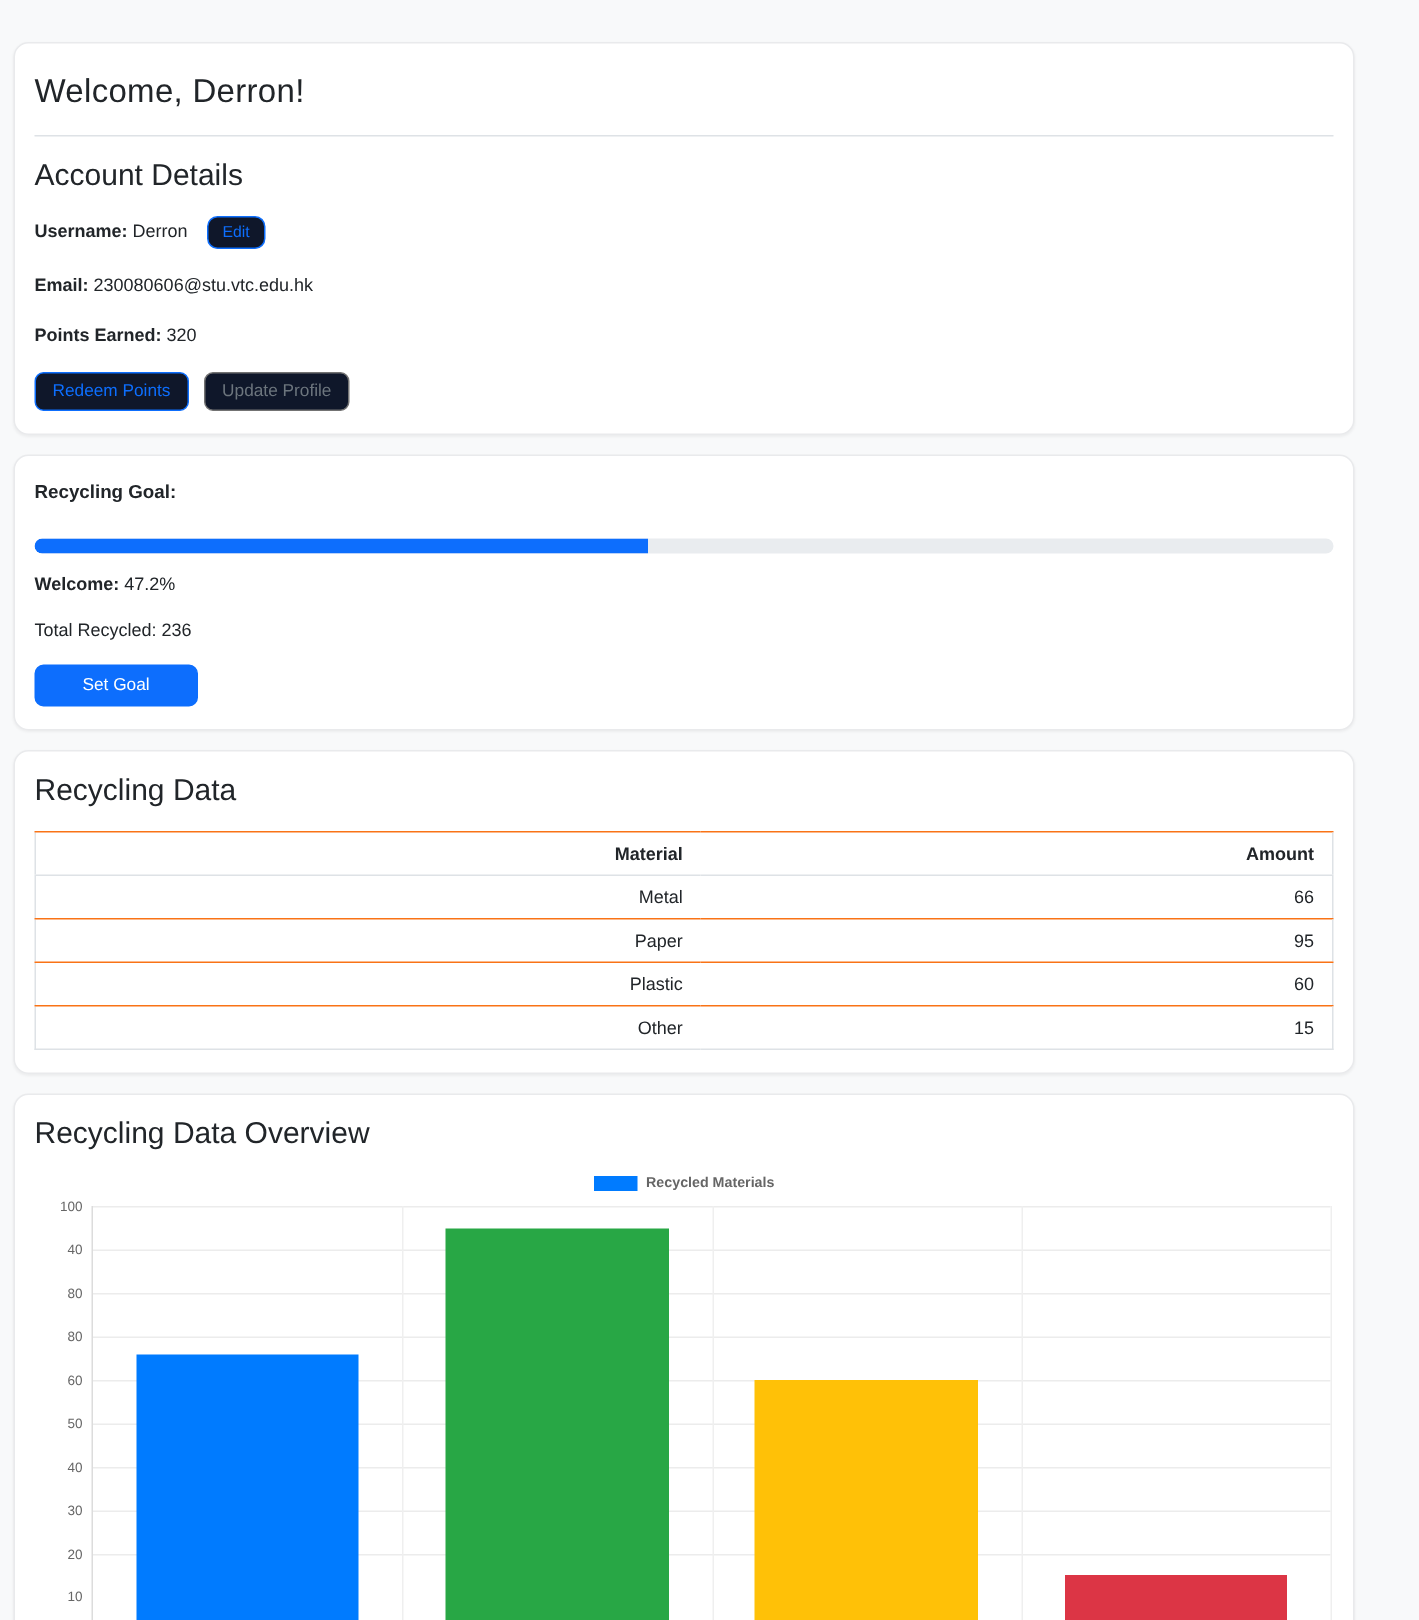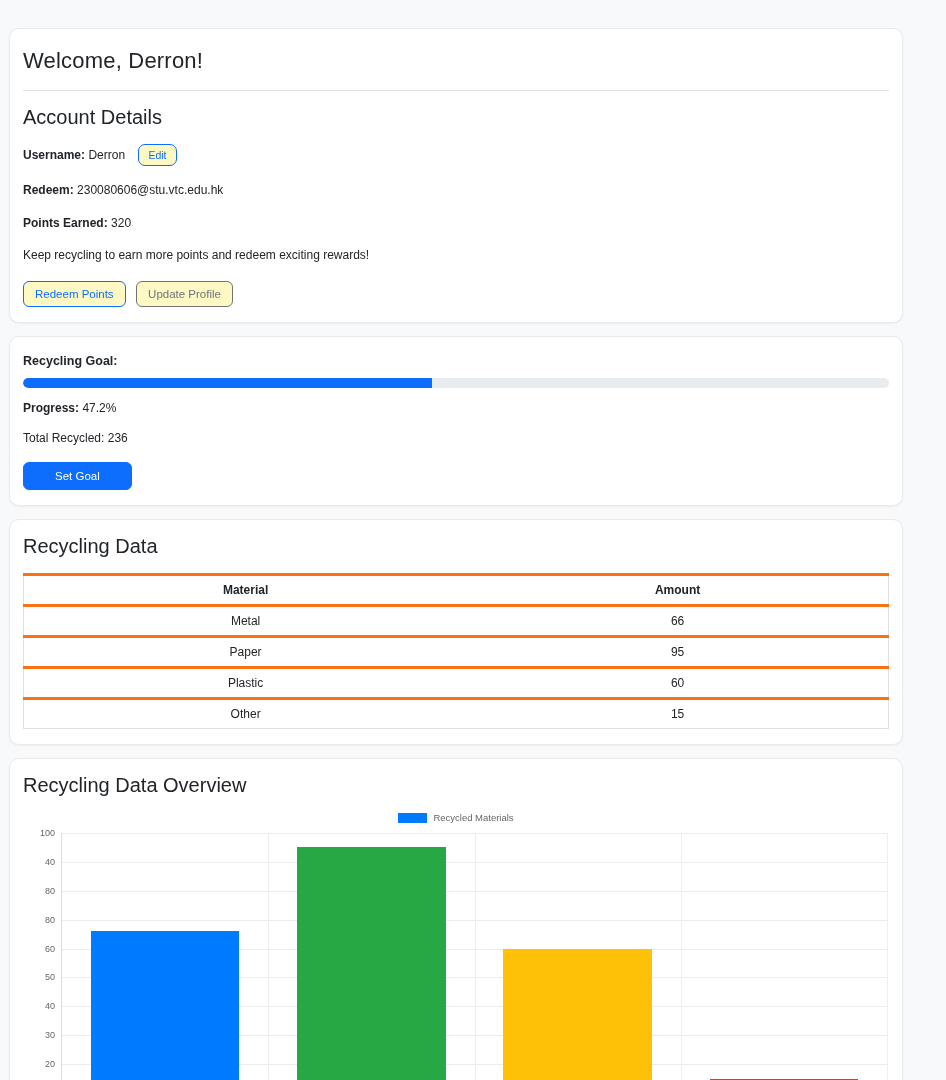--- a/index.html
+++ b/index.html
@@ -23,57 +23,57 @@
   h1.welcome { font-size: 22px; font-weight: 400; margin: 4px 0 16px; letter-spacing: .2px; }
   .divider { border: 0; border-top: 1px solid #dee2e6; margin: 0 0 15px; }
   h2.section { font-size: 20px; font-weight: 400; margin: 0 0 15px; }
   p.info { font-size: 12px; margin: 0 0 17px; line-height: 1.3; }
   p.info b { font-weight: 700; }
   .btn {
     display: inline-block;
     font-size: 11.5px;
     border-radius: 6px;
     padding: 6px 11px;
-    background: #fef9c3;
+    background: #0f172a;
     cursor: pointer;
     font-family: "Liberation Sans", sans-serif;
   }
   .btn-outline-primary { color: #0d6efd; border: 1px solid #0d6efd; }
   .btn-outline-secondary { color: #6c757d; border: 1px solid #737373; }
   .btn-primary { color: #fff; background: #0d6efd; border: 1px solid #0d6efd; padding: 7px 31px; }
   .btn-sm { font-size: 10.5px; padding: 4px 9px; margin-left: 10px; border-radius: 7px; }
   .btn-row .btn { margin-right: 6px; }
 
   
-  .goal-label { font-size: 12.5px; font-weight: 700; display: block; margin: 2px 0 10px; }
+  .goal-label { font-size: 12.5px; font-weight: 700; display: block; margin: 2px 0 24px; }
   .progress-track {
     width: 100%; height: 10px;
     background: #e9ecef; border-radius: 6px;
     overflow: hidden; margin-bottom: 13px;
   }
   .progress-fill { height: 100%; background: #0d6efd; border-radius: 6px 0 0 6px; }
   .goal-card p.info { margin-bottom: 15px; }
 
   
   table.data-table {
     width: 100%;
     border-collapse: collapse;
     font-size: 12px;
     border: 1px solid #dee2e6;
   }
   table.data-table th, table.data-table td {
-    text-align: center;
+    text-align: right;
     padding: 7px 12px;
-    border-top: 3px solid #f97316;
+    border-top: 1px solid #f97316;
   }
   table.data-table th { font-weight: 700; border-bottom: 1px solid #dee2e6; }
   table.data-table .col-material { width: 51.3%; }
 
   
-  .legend-row { display: flex; align-items: flex-end; justify-content: center; margin: 4px 0 10px; }
+  .legend-row { display: flex; align-items: flex-end; justify-content: center; margin: 4px 0 10px; font-weight: bold; }
   .legend-swatch { width: 29px; height: 10px; margin-right: 6px; }
   .legend-text { font-size: 9.5px; color: #666; }
   .chart-wrap { position: relative; margin: 0 2px 0 38px; }
   .chart-plot {
     position: relative;
     height: 290px;
     border-left: 1px solid #dcdcdc;
     border-bottom: 1px solid #dcdcdc;
   }
   .gridline-h { position: absolute; left: 0; right: 0; height: 1px; background: #ececec; }
@@ -95,44 +95,43 @@
     <hr class="divider">
     <h2 class="section">Account Details</h2>
 
     <p class="info">
       <b>Username:</b>
       <span>Derron</span>
       <button class="btn btn-outline-primary btn-sm">Edit</button>
     </p>
 
     <p class="info">
-      <b>Redeem:</b>
+      <b>Email:</b>
       <span>230080606@stu.vtc.edu.hk</span>
     </p>
 
     <p class="info">
       <b>Points Earned:</b>
       <span>320</span>
     </p>
 
-    <p class="info">Keep recycling to earn more points and redeem exciting rewards!</p>
 
     <div class="btn-row">
       <button class="btn btn-outline-primary">Redeem Points</button>
       <button class="btn btn-outline-secondary">Update Profile</button>
     </div>
   </div>
 
   <div class="card goal-card">
     <b class="goal-label">Recycling Goal:</b>
     <div class="progress-track">
       <div class="progress-fill" style="width: 47.2%;"></div>
     </div>
     <p class="info">
-      <b>Progress:</b>
+      <b>Welcome:</b>
       <span>47.2%</span>
     </p>
     <p class="info">Total Recycled: 236</p>
     <button class="btn btn-primary">Set Goal</button>
   </div>
 
   <div class="card">
     <h2 class="section">Recycling Data</h2>
     <table class="data-table">
       <thead>

